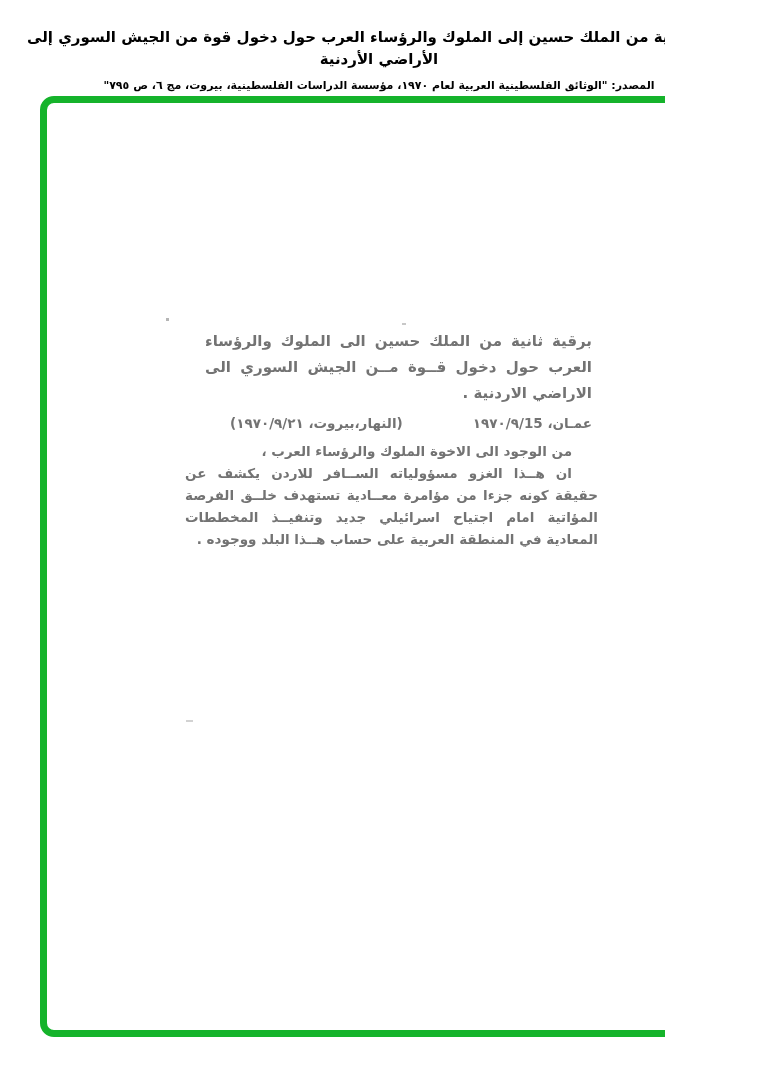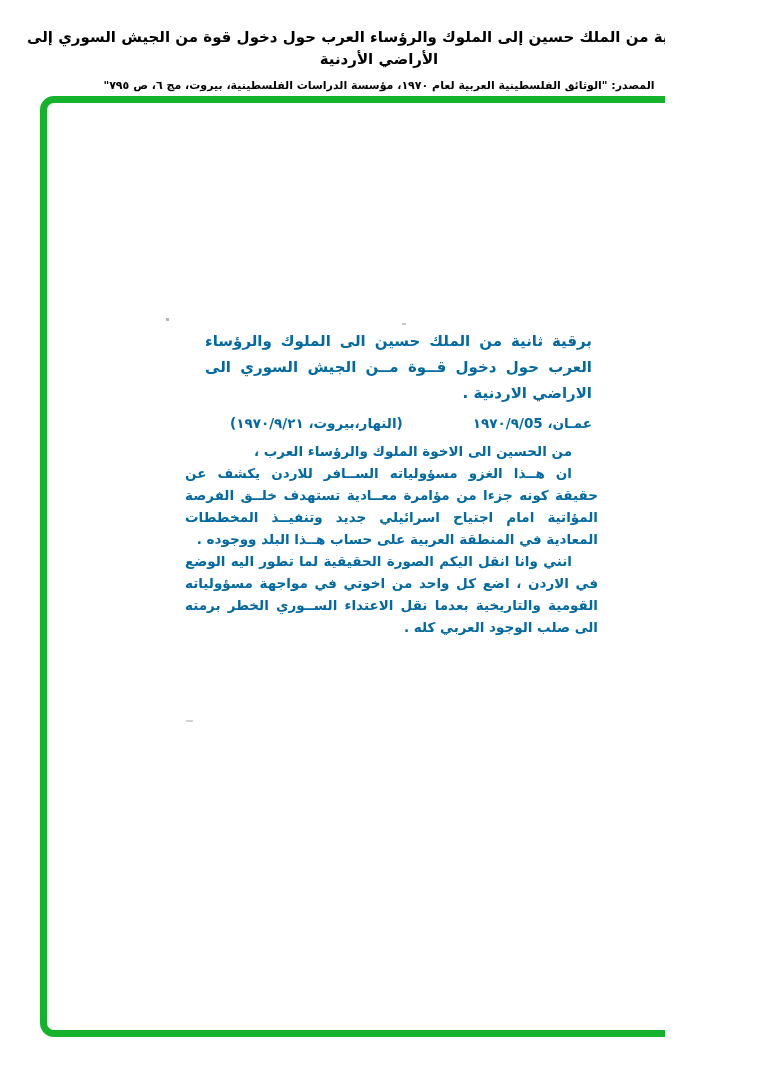--- a/index.html
+++ b/index.html
@@ -55,21 +55,21 @@
     border-radius: 14px;
     background: #ffffff;
   }
   
   .doc {
     position: absolute;
     left: 185px;
     top: 328px;
     width: 413px;
     direction: rtl;
-    color: #0369a1;
+    color: #737373;
   }
   .doc-title {
     margin: 0 0 6px 0;
     padding: 0 6px 0 20px;
     font-size: 15px;
     font-weight: bold;
     line-height: 26px;
     text-align: justify;
   }
   .dateline {
@@ -117,28 +117,27 @@
     <div class="caption">برقية ثانية من الملك حسين إلى الملوك والرؤساء العرب حول دخول قوة من الجيش السوري إلى الأراضي الأردنية</div>
     <div class="source">المصدر: "الوثائق الفلسطينية العربية لعام ١٩٧٠، مؤسسة الدراسات الفلسطينية، بيروت، مج ٦، ص ٧٩٥"</div>
   </div>
 
   <div class="scan-frame" style="border-color: rgb(21, 179, 43);"></div>
 
   <div class="doc">
     <h2 class="doc-title">برقية ثانية من الملك حسين الى الملوك والرؤساء العرب حول دخول قــوة مــن الجيش السوري الى الاراضي الاردنية .</h2>
 
     <div class="dateline">
-      <span>عمـان، ١٩٧٠/٩/05</span>
+      <span>عمـان، ١٩٧٠/٩/15</span>
       <span>(النهار،بيروت، ١٩٧٠/٩/٢١)</span>
     </div>
 
     <div class="doc-body">
-      <p class="indent">من الحسين الى الاخوة الملوك والرؤساء العرب ،</p>
+      <p class="indent">من الوجود الى الاخوة الملوك والرؤساء العرب ،</p>
       <p class="indent">ان هــذا الغزو مسؤولياته الســافر للاردن يكشف عن حقيقة كونه جزءا من مؤامرة معــادية تستهدف خلــق الفرصة المؤاتية امام اجتياح اسرائيلي جديد وتنفيــذ المخططات المعادية في المنطقة العربية على حساب هــذا البلد ووجوده .</p>
-      <p class="indent">انني وانا انقل اليكم الصورة الحقيقية لما تطور اليه الوضع في الاردن ، اضع كل واحد من اخوتي في مواجهة مسؤولياته القومية والتاريخية بعدما نقل الاعتداء الســوري الخطر برمته الى صلب الوجود العربي كله .</p>
     </div>
   </div>
 
   <div class="speck speck-dot1"></div>
   <div class="speck speck-dot2"></div>
   <div class="speck speck-square"></div>
   <div class="speck speck-dash"></div>
   <div class="speck speck-dots"></div>
 
 </div>

